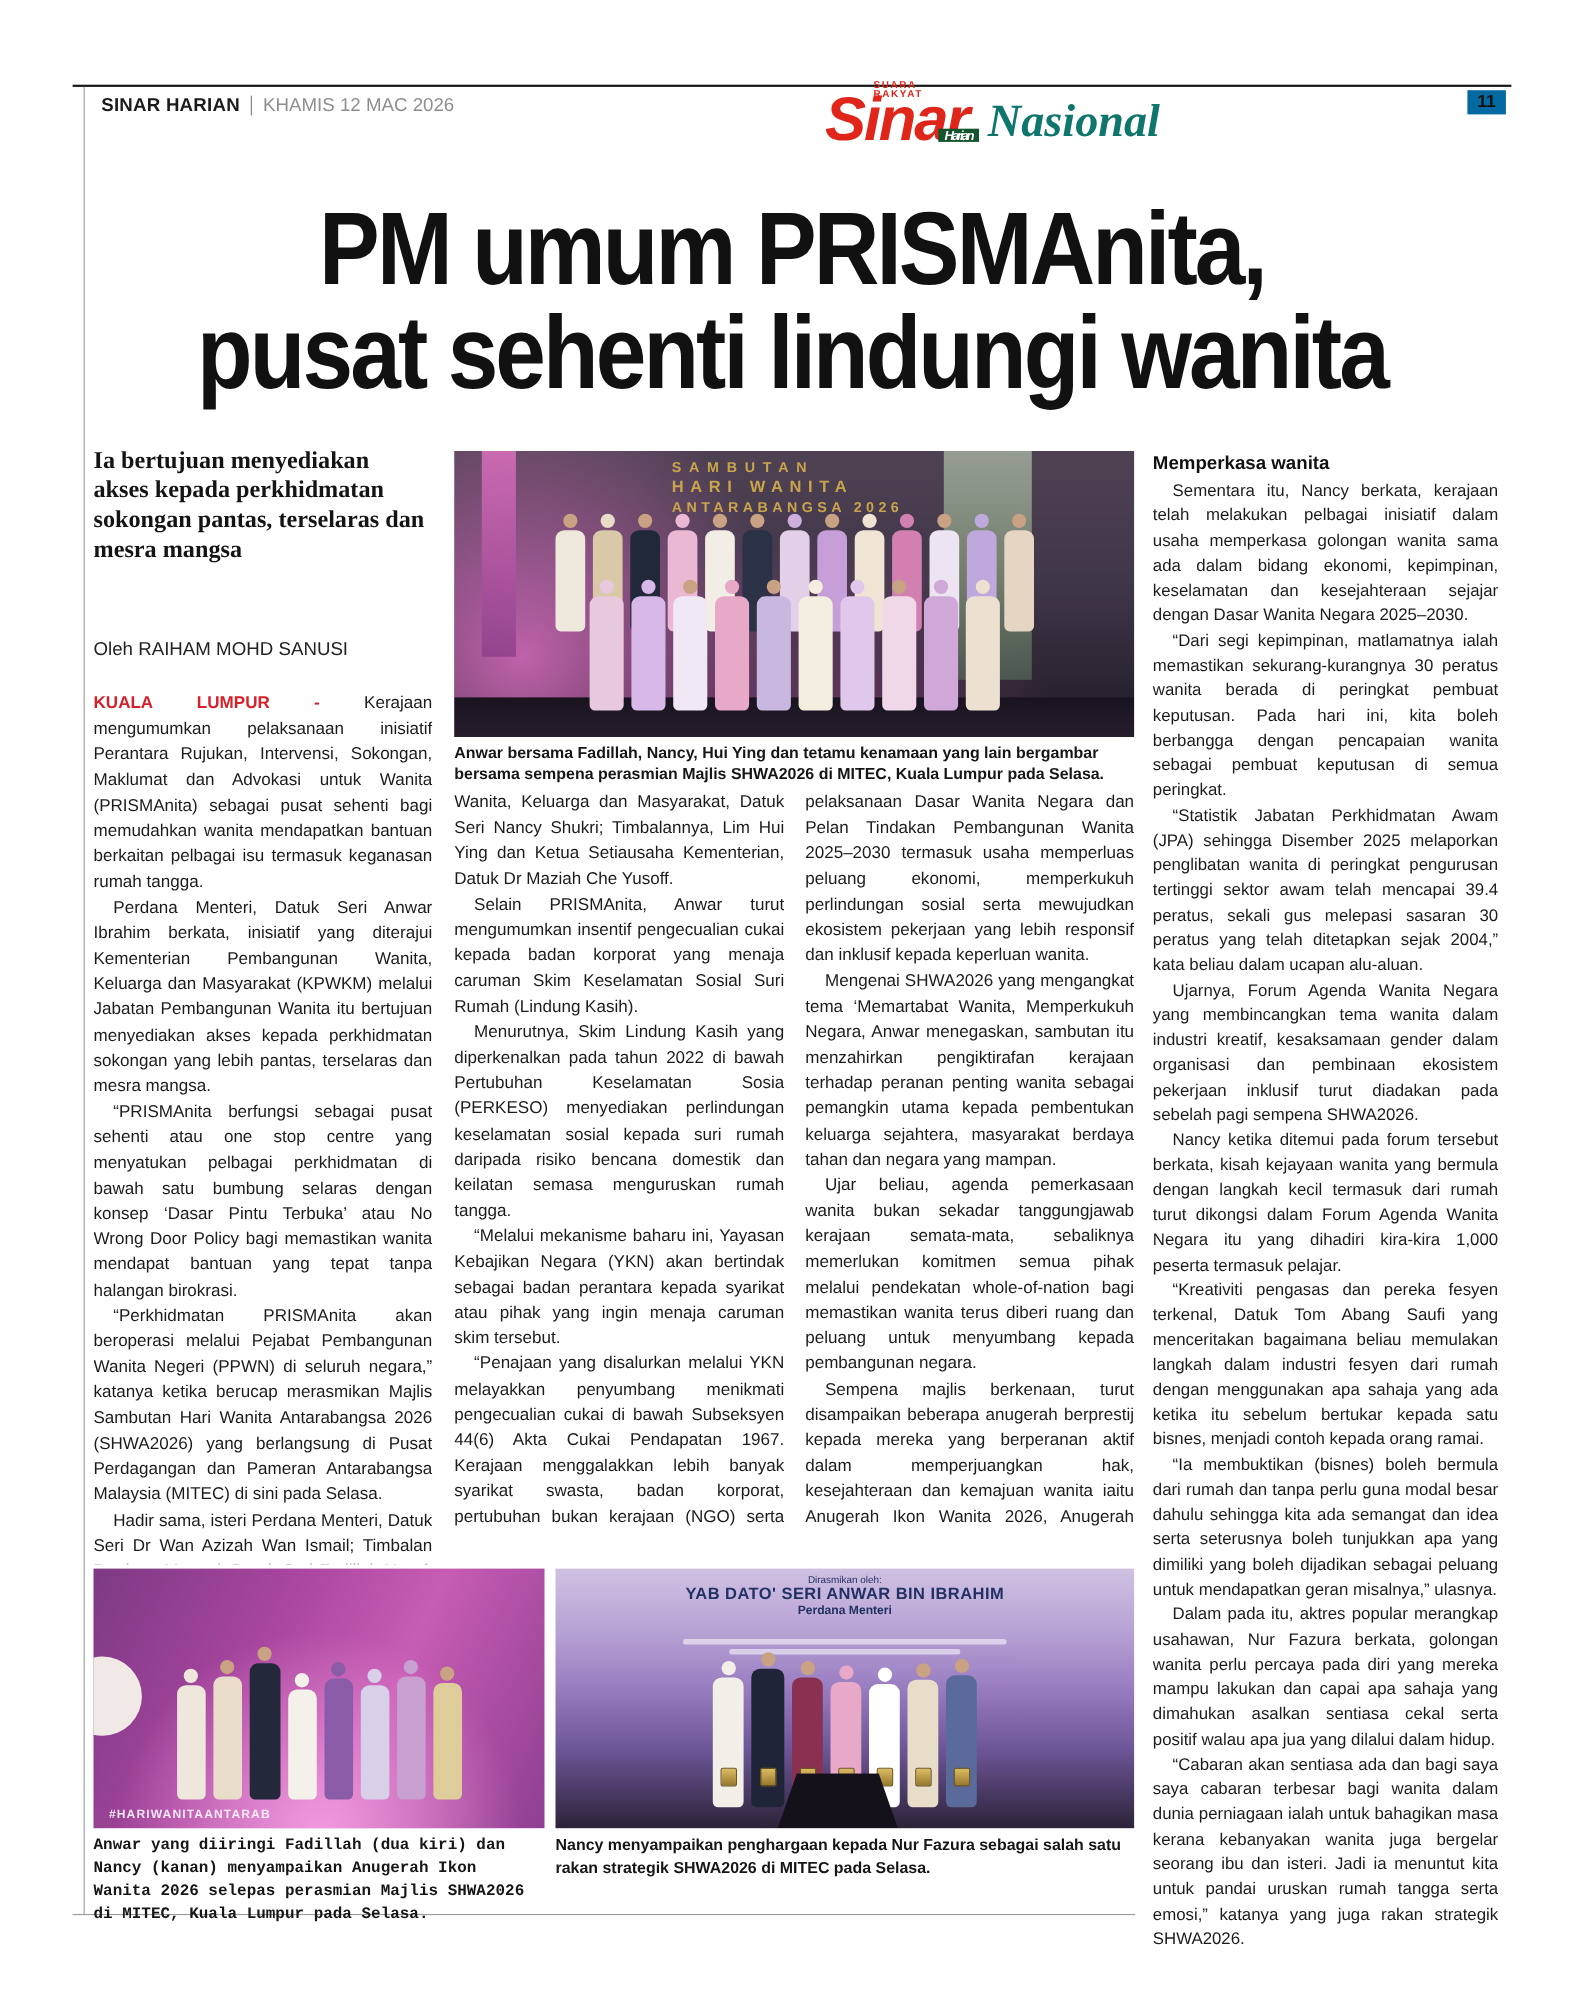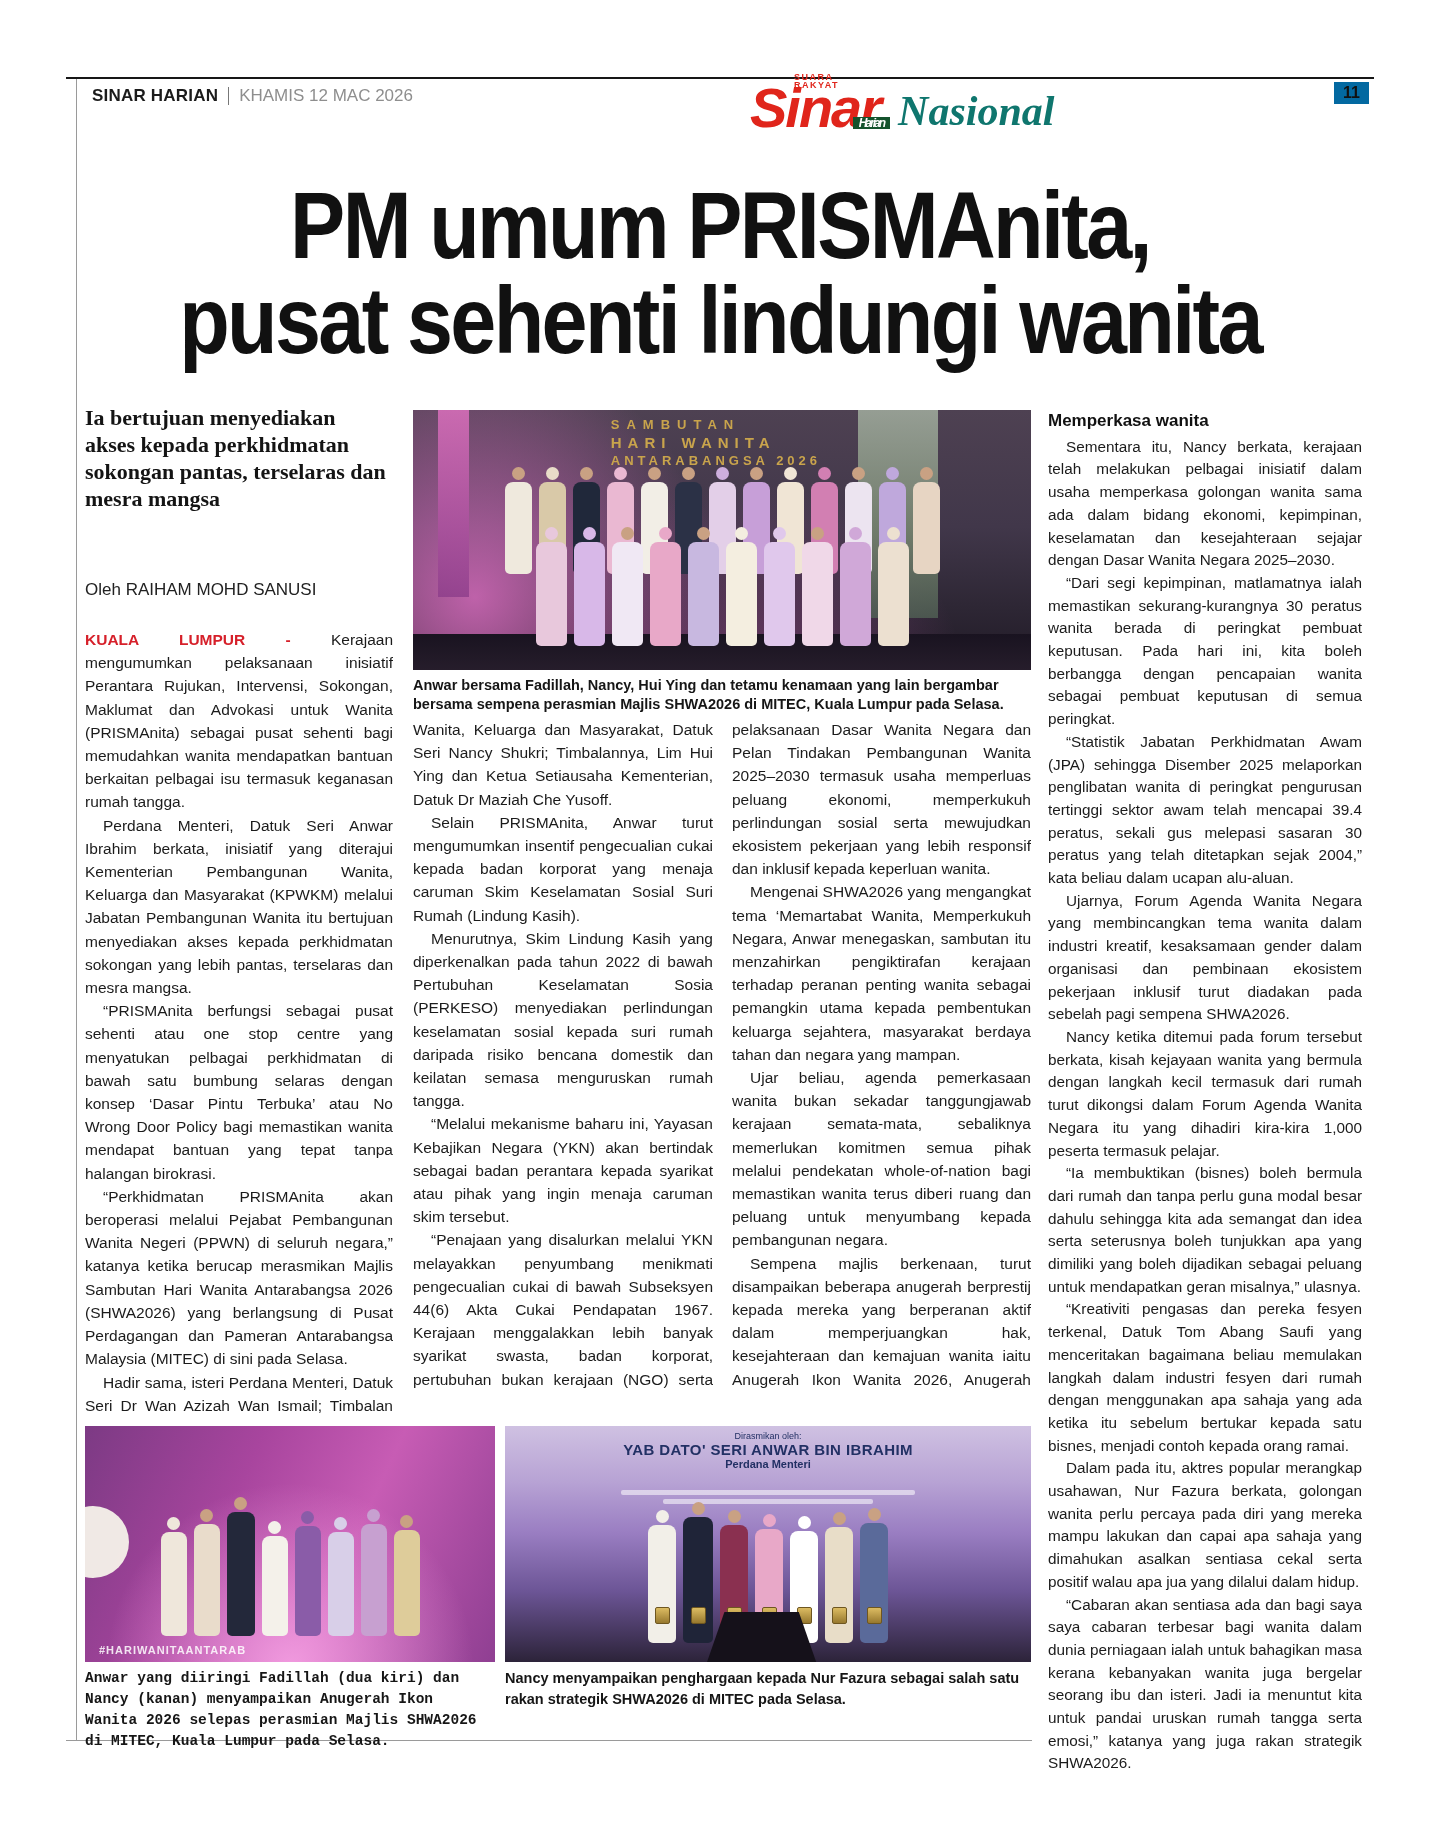--- a/index.html
+++ b/index.html
@@ -260,22 +260,22 @@
     <p class="ind">Sempena majlis berkenaan, turut disampaikan beberapa anugerah berprestij kepada mereka yang berperanan aktif dalam memperjuangkan hak, kesejahteraan dan kemajuan wanita iaitu Anugerah Ikon Wanita 2026, Anugerah Syarikat Mesra Wanita 2026 dan Anugerah NGO Pemerkasa Komuniti Wanita 2026.</p>
   </div>
 
   <div class="sidebar">
     <h3>Memperkasa wanita</h3>
     <p>Sementara itu, Nancy berkata, kerajaan telah melakukan pelbagai inisiatif dalam usaha memperkasa golongan wanita sama ada dalam bidang ekonomi, kepimpinan, keselamatan dan kesejahteraan sejajar dengan Dasar Wanita Negara 2025–2030.</p>
     <p>“Dari segi kepimpinan, matlamatnya ialah memastikan sekurang-kurangnya 30 peratus wanita berada di peringkat pembuat keputusan. Pada hari ini, kita boleh berbangga dengan pencapaian wanita sebagai pembuat keputusan di semua peringkat.</p>
     <p>“Statistik Jabatan Perkhidmatan Awam (JPA) sehingga Disember 2025 melaporkan penglibatan wanita di peringkat pengurusan tertinggi sektor awam telah mencapai 39.4 peratus, sekali gus melepasi sasaran 30 peratus yang telah ditetapkan sejak 2004,” kata beliau dalam ucapan alu-aluan.</p>
     <p>Ujarnya, Forum Agenda Wanita Negara yang membincangkan tema wanita dalam industri kreatif, kesaksamaan gender dalam organisasi dan pembinaan ekosistem pekerjaan inklusif turut diadakan pada sebelah pagi sempena SHWA2026.</p>
     <p>Nancy ketika ditemui pada forum tersebut berkata, kisah kejayaan wanita yang bermula dengan langkah kecil termasuk dari rumah turut dikongsi dalam Forum Agenda Wanita Negara itu yang dihadiri kira-kira 1,000 peserta termasuk pelajar.</p>
+    <p>“Kreativiti pengasas dan pereka fesyen terkenal, Datuk Tom Abang Saufi yang menceritakan bagaimana beliau memulakan langkah dalam industri fesyen dari rumah dengan menggunakan apa sahaja yang ada ketika itu sebelum bertukar kepada satu bisnes, menjadi contoh kepada orang ramai.</p>
     <p>“Ia membuktikan (bisnes) boleh bermula dari rumah dan tanpa perlu guna modal besar dahulu sehingga kita ada semangat dan idea serta seterusnya boleh tunjukkan apa yang dimiliki yang boleh dijadikan sebagai peluang untuk mendapatkan geran misalnya,” ulasnya.</p>
-    <p>“Kreativiti pengasas dan pereka fesyen terkenal, Datuk Tom Abang Saufi yang menceritakan bagaimana beliau memulakan langkah dalam industri fesyen dari rumah dengan menggunakan apa sahaja yang ada ketika itu sebelum bertukar kepada satu bisnes, menjadi contoh kepada orang ramai.</p>
     <p>Dalam pada itu, aktres popular merangkap usahawan, Nur Fazura berkata, golongan wanita perlu percaya pada diri yang mereka mampu lakukan dan capai apa sahaja yang dimahukan asalkan sentiasa cekal serta positif walau apa jua yang dilalui dalam hidup.</p>
     <p>“Cabaran akan sentiasa ada dan bagi saya saya cabaran terbesar bagi wanita dalam dunia perniagaan ialah untuk bahagikan masa kerana kebanyakan wanita juga bergelar seorang ibu dan isteri. Jadi ia menuntut kita untuk pandai uruskan rumah tangga serta emosi,” katanya yang juga rakan strategik SHWA2026.</p>
   </div>
 
   <div class="photo photo-bl">
     <div class="badge-circle"></div>
     <div class="prow row-bl" id="row-bl">
         <div class="pfig">
           <div class="hd" style="background: rgb(239, 231, 219);"></div>
           <div class="bd" style="width: 26px; height: 104px; background: rgb(239, 231, 219);"></div>

